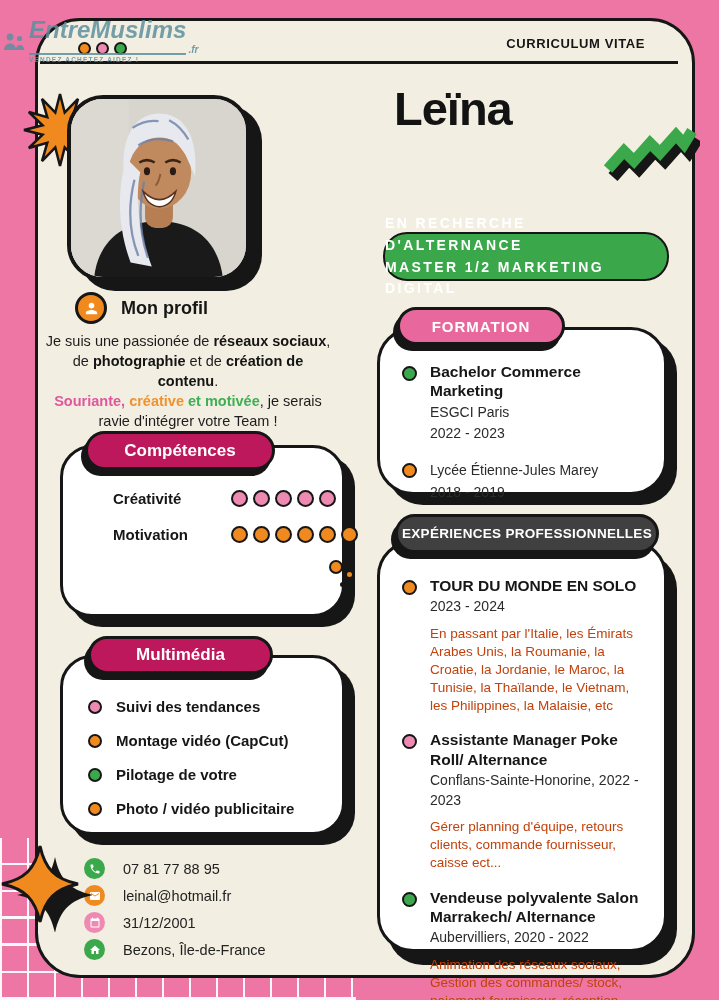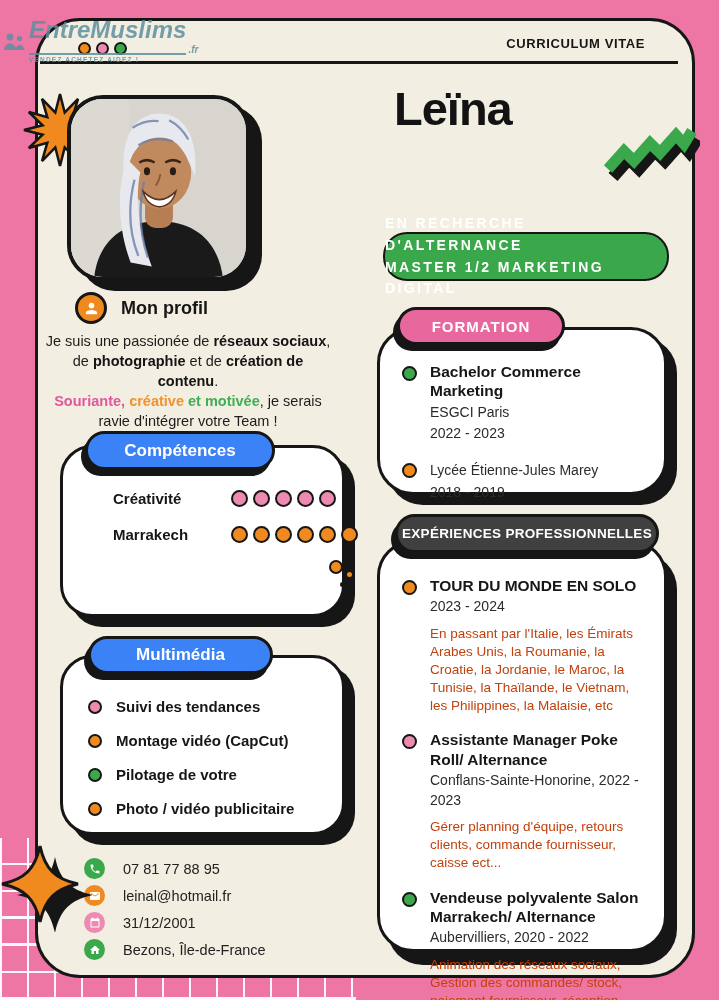--- a/index.html
+++ b/index.html
@@ -51,21 +51,21 @@
   .profil-text b{color:#141414;}
   .c-pink{color:#E0579B;font-weight:800;}
   .c-orange{color:#F0922D;font-weight:800;}
   .c-green{color:#3FAF55;font-weight:800;}
   
   .card{position:absolute;background:#ffffff;border:3.5px solid #161616;border-radius:32px;
     box-sizing:border-box;box-shadow:10px 10px 0 #161616;z-index:2;}
   .pill{position:absolute;z-index:4;border:3px solid #161616;border-radius:20px;box-sizing:border-box;
     display:flex;align-items:center;justify-content:center;color:#fff;font-weight:800;
     box-shadow:-4px 6px 0 #161616;}
-  .pill.green{background:#3b82f6;}
+  .pill.green{background:#be185d;}
   .pill.pink{background:#E8689E;}
   .pill.orange{background:#404040;}
   
   .skills{position:absolute;left:88px;top:480px;z-index:3;width:250px;margin-left:25px;}
   .skill-row{display:flex;align-items:center;height:36px;}
   .skill-label{width:118px;font-size:15px;font-weight:800;}
   .skill-dots{display:flex;gap:5px;}
   .dot{width:17px;height:17px;border-radius:50%;border:2.5px solid #161616;box-sizing:border-box;display:inline-block;}
   [data-color="pink"]{background:#EE8AB1;}
   [data-color="green"]{background:#3AA84B;}
@@ -182,21 +182,21 @@
       <span class="skill-label">Créativité</span>
       <span class="skill-dots">
           <span class="dot" data-color="pink"></span>
           <span class="dot" data-color="pink"></span>
           <span class="dot" data-color="pink"></span>
           <span class="dot" data-color="pink"></span>
           <span class="dot" data-color="pink"></span>
         </span>
     </div>
     <div class="skill-row">
-      <span class="skill-label">Marrakech</span>
+      <span class="skill-label">Motivation</span>
       <span class="skill-dots">
           <span class="dot" data-color="orange"></span>
           <span class="dot" data-color="orange"></span>
           <span class="dot" data-color="orange"></span>
           <span class="dot" data-color="orange"></span>
           <span class="dot" data-color="orange"></span>
           <span class="dot" data-color="orange"></span>
         </span>
     </div>
   </div>

